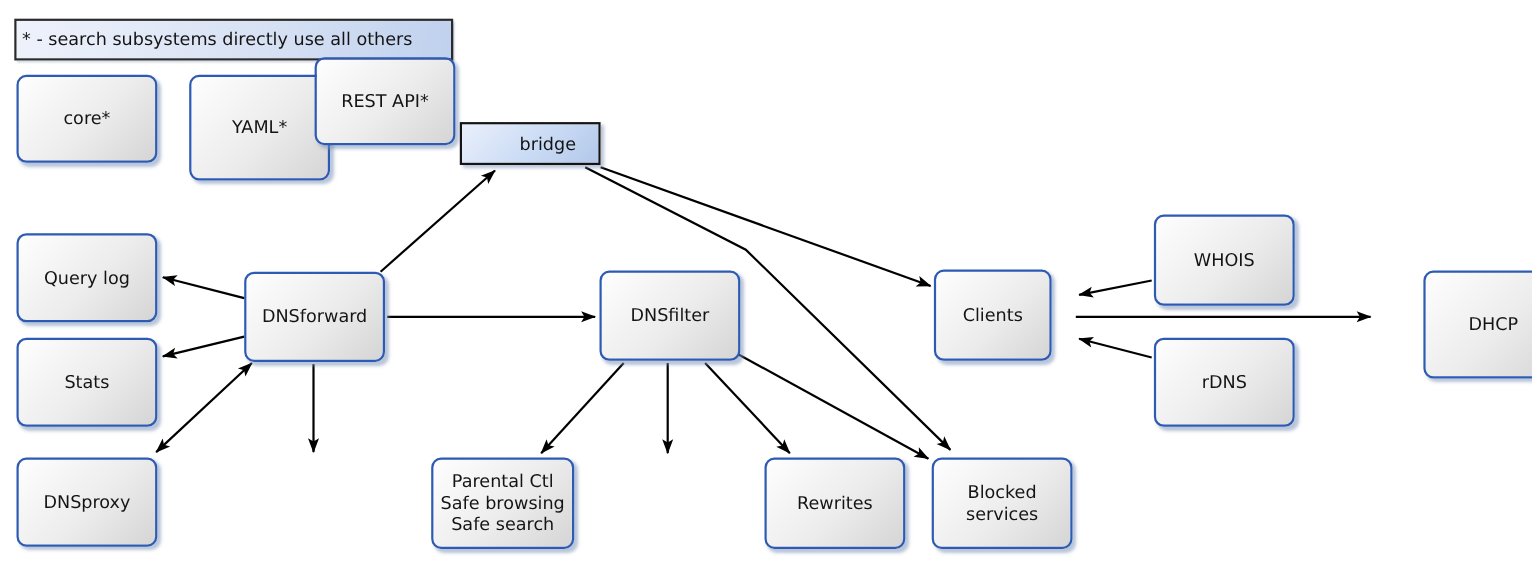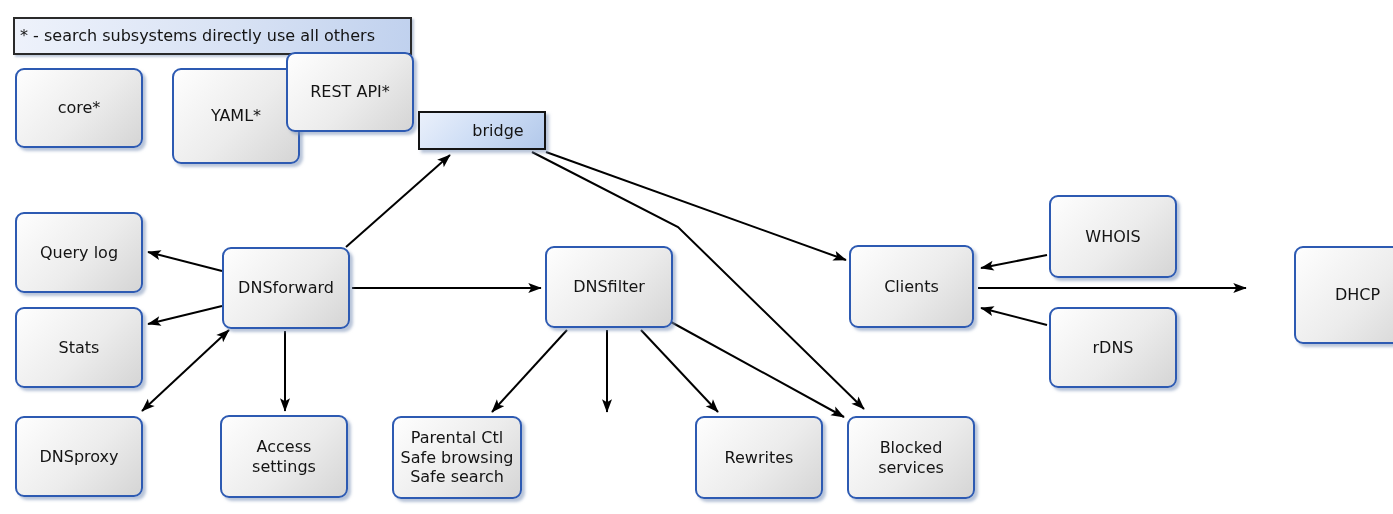--- a/index.html
+++ b/index.html
@@ -96,43 +96,39 @@
   <div class="node" style="left:15px; top:307px; width:128px; height:81px;">
     <span>Stats</span>
   </div>
   <div class="node" style="left:15px; top:416px; width:128px; height:81px;">
     <span>DNSproxy</span>
   </div>
 
   <div class="node" style="left:222px; top:247px; width:128px; height:82px;">
     <span>DNSforward</span>
   </div>
-  <div class="node" style="left:220px; top:415px; width:128px; height:83px;">
-    <span>Access
-settings</span>
-  </div>
 
   <div class="node" style="left:545px; top:246px; width:128px; height:82px;">
     <span>DNSfilter</span>
   </div>
 
   <div class="node" style="left:392px; top:416px; width:130px; height:83px;">
     <span>Parental Ctl
 Safe browsing
 Safe search</span>
   </div>
   <div class="node" style="left:695px; top:416px; width:128px; height:83px;">
     <span>Rewrites</span>
   </div>
   <div class="node" style="left:847px; top:416px; width:128px; height:83px;">
     <span>Blocked
 services</span>
   </div>
 
-  <div class="node" style="left:849px; top:245px; width:125px; height:83px;">
+  <div class="node" style="left:849px; top:245px; width:107px; height:83px;">
     <span>Clients</span>
   </div>
   <div class="node" style="left:1049px; top:195px; width:128px; height:83px;align-items:center;">
     <span>WHOIS</span>
   </div>
   <div class="node" style="left:1049px; top:307px; width:128px; height:81px;">
     <span>rDNS</span>
   </div>
   <div class="node" style="left:1250px; top:246px; width:127px; height:98px;margin-left:44px;">
     <span>DHCP</span>

